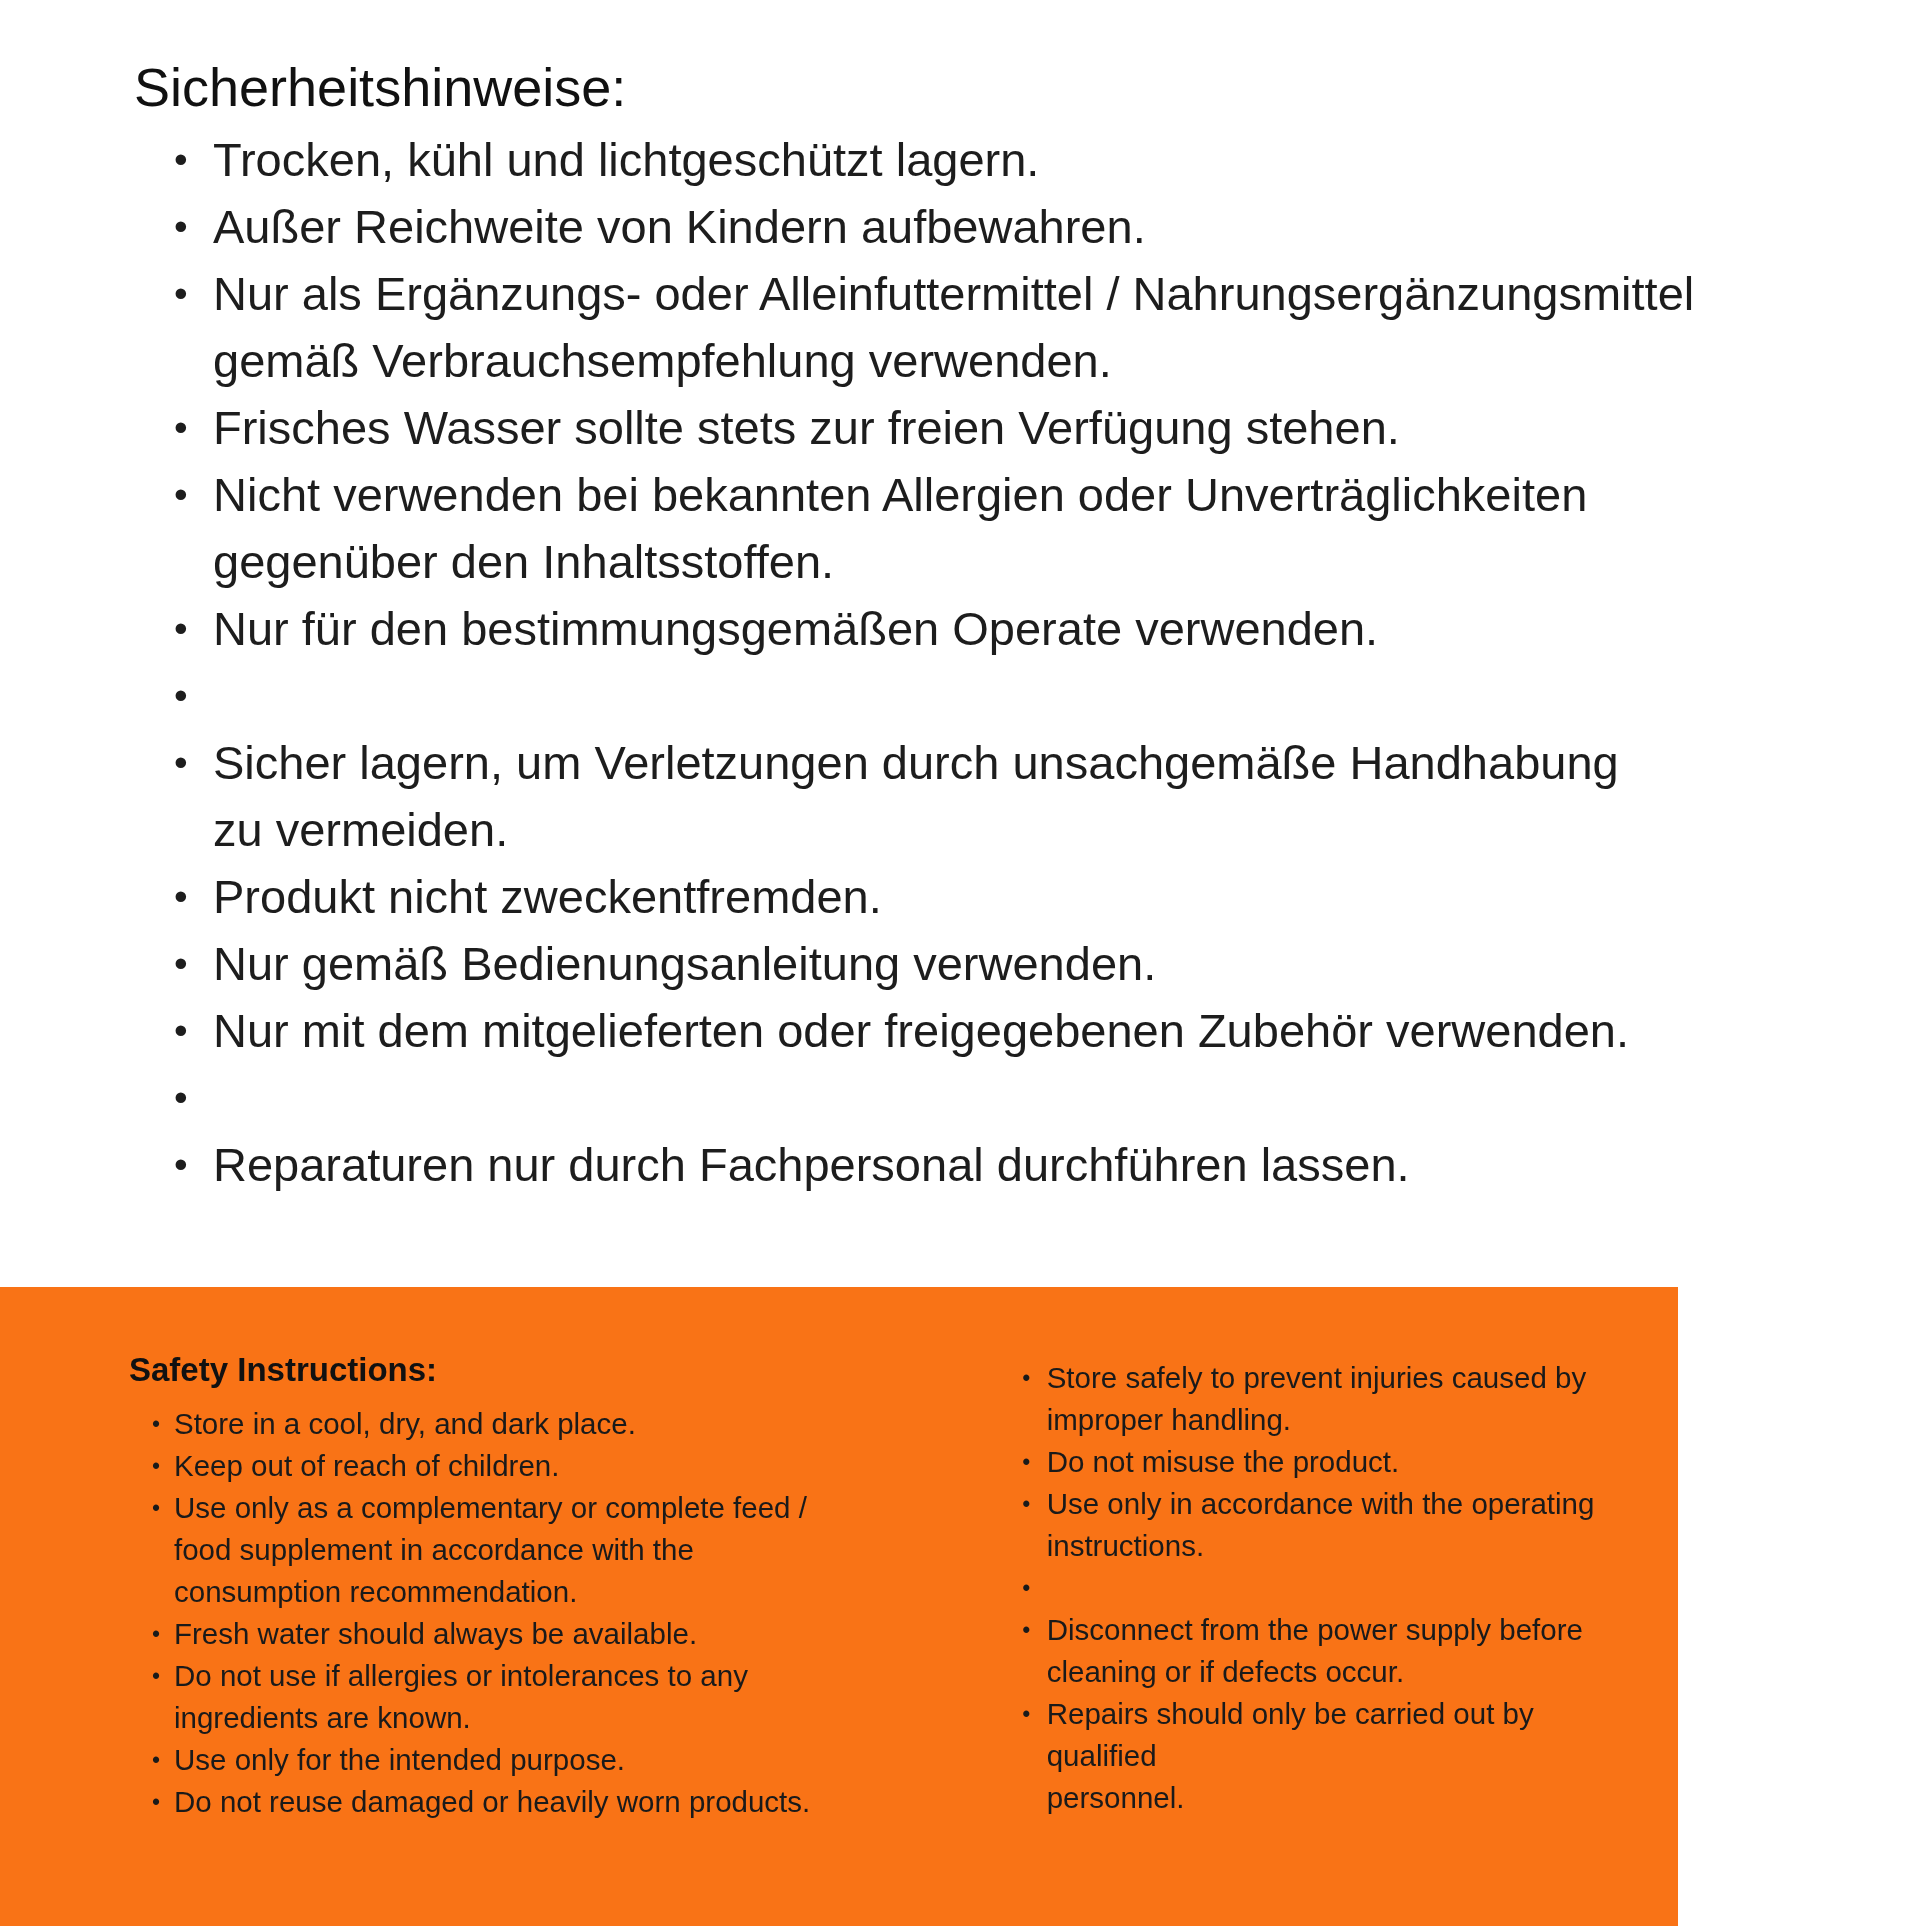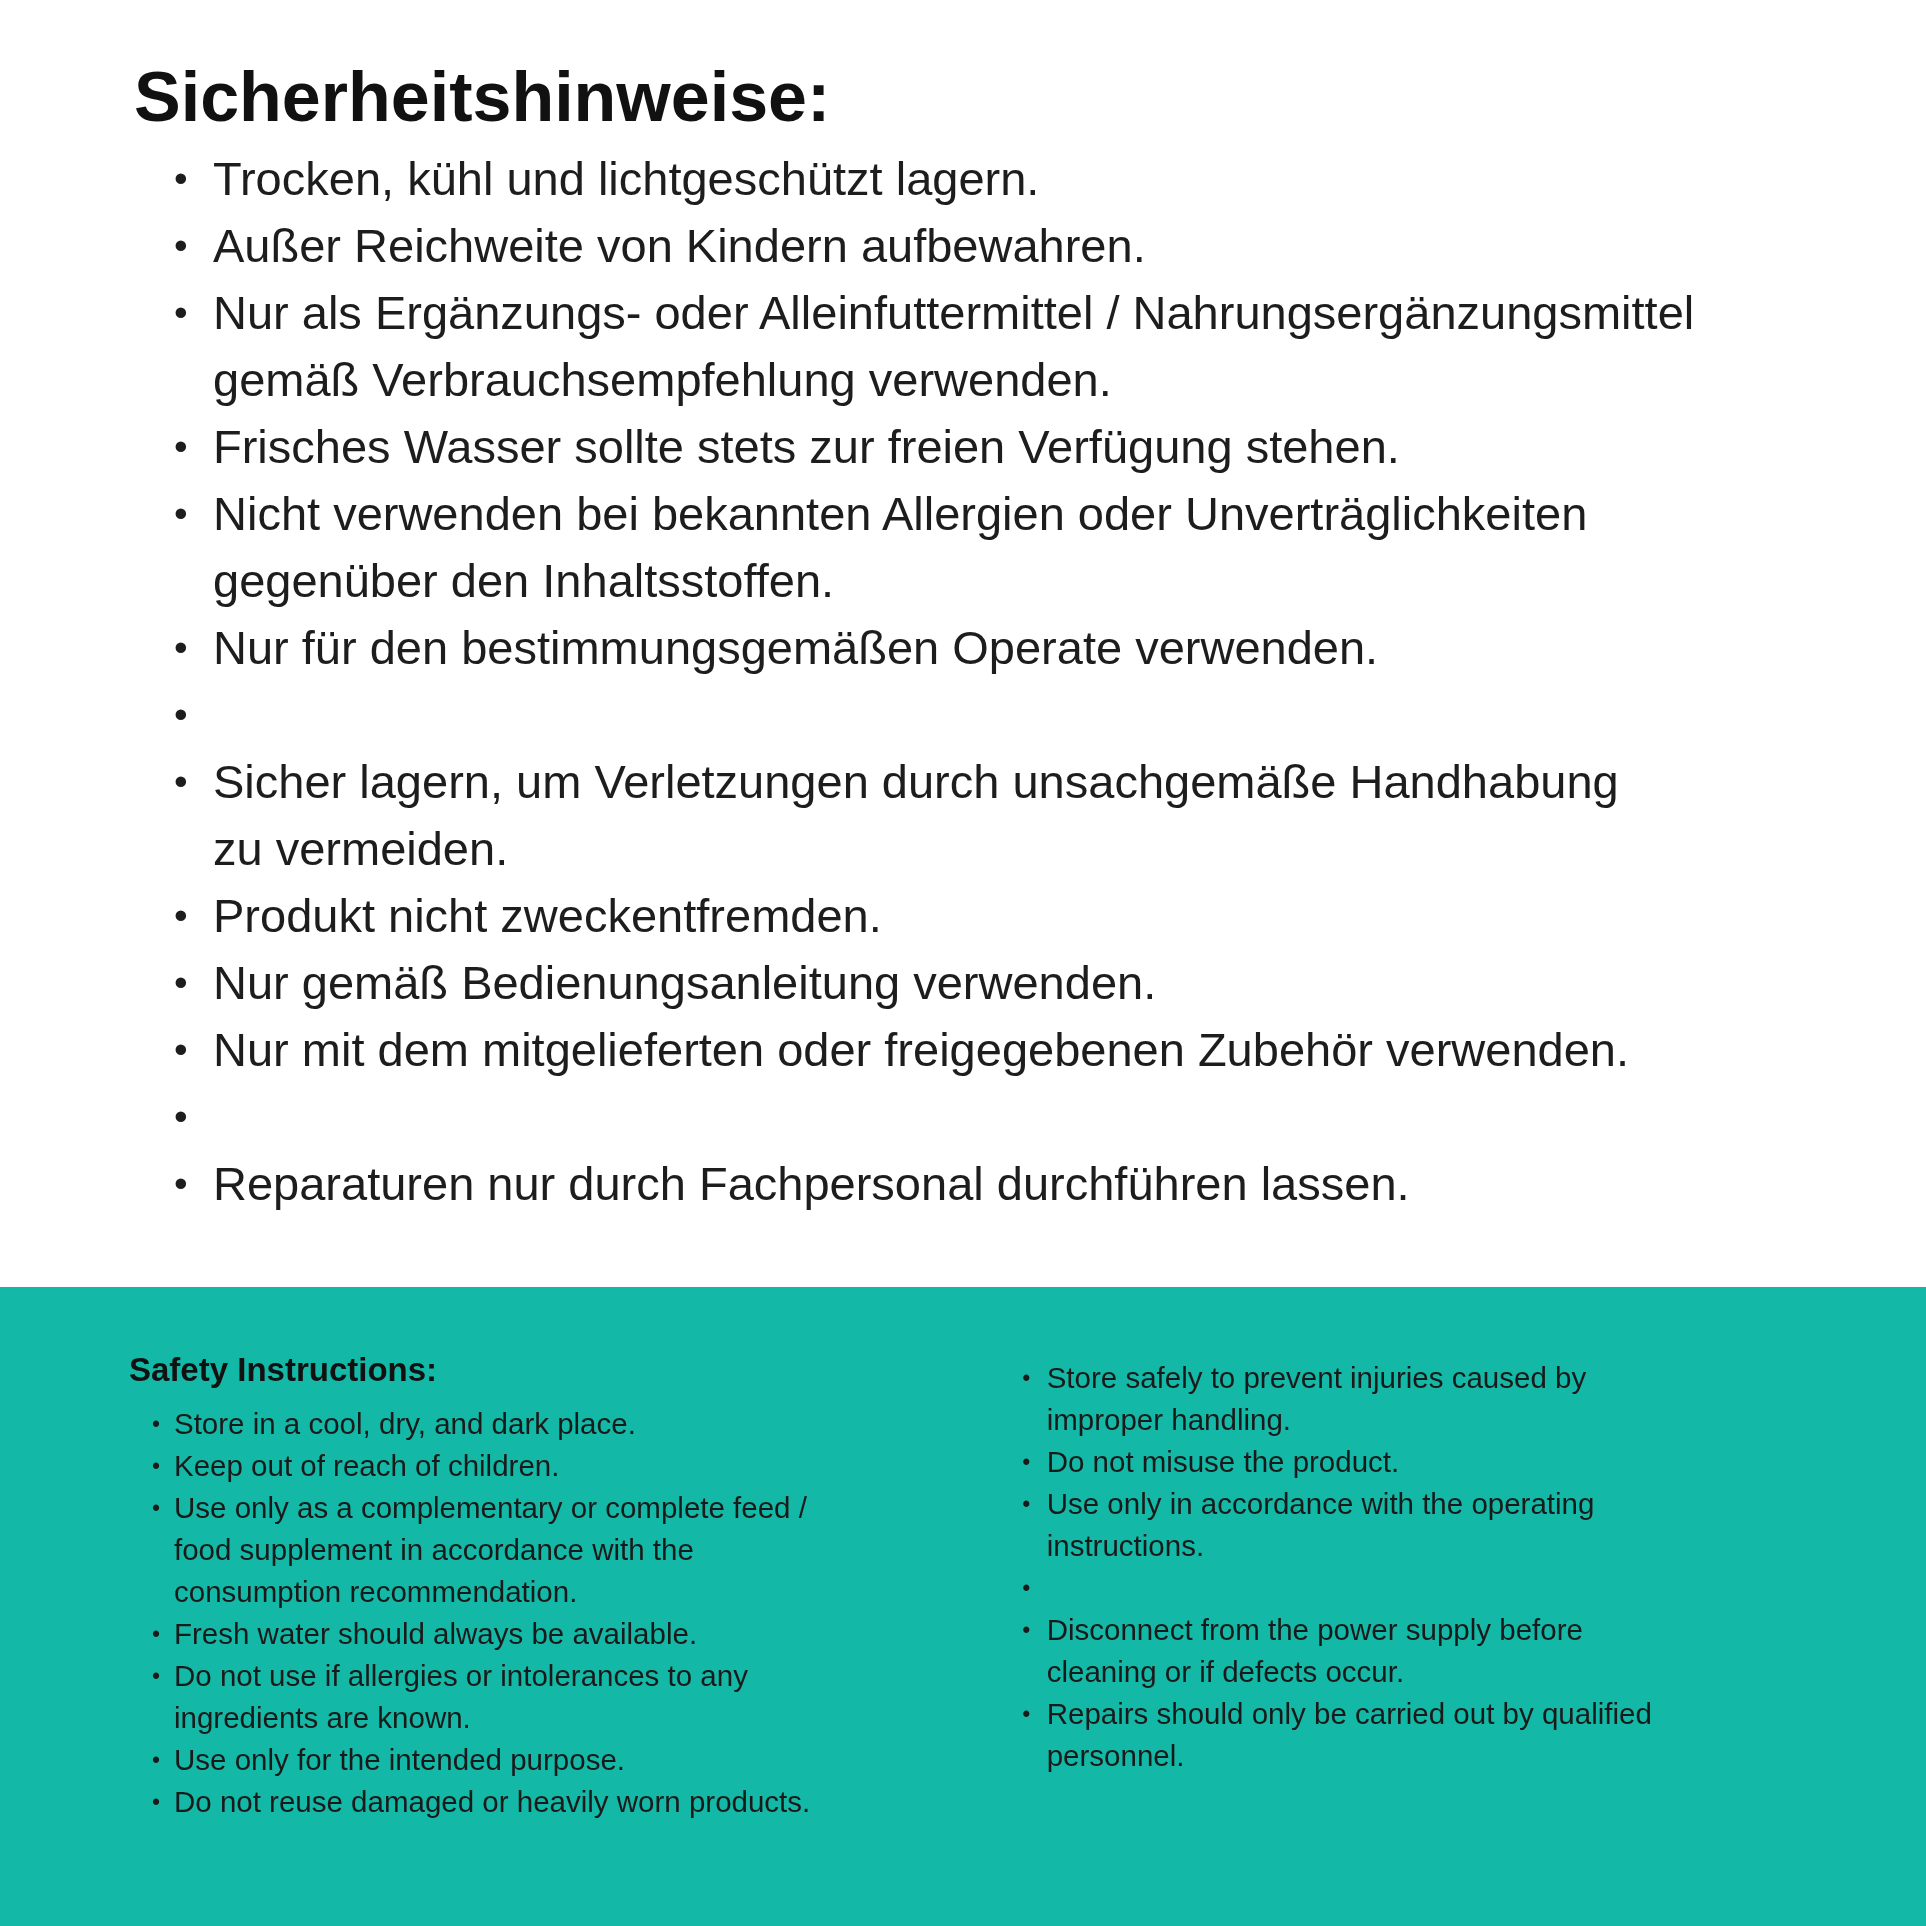--- a/index.html
+++ b/index.html
@@ -16,23 +16,23 @@
   }
 
   
   .de-section {
     box-sizing: border-box;
     padding: 56px 39px 0 134px;
     color: #1d1d1d;
   }
   .de-heading {
     margin: 0 0 6.4px 0;
-    font-size: 70px;
+    font-size: 54px;
     line-height: 1.18;
-    font-weight: 700;
+    font-weight: 400;
     color: #111111;
   }
   .de-list {
     list-style: none;
     margin: 0;
     padding: 0 0 0 40px;
   }
   .de-list li {
     display: flex;
     align-items: flex-start;
@@ -43,22 +43,22 @@
   .de-list .dot {
     flex: 0 0 39px;
     font-size: 39px;
     line-height: 67px;
   }
 
   
   .en-band {
     position: absolute;
     left: 0; top: 1287px;
-    width: 1926px; height: 639px;
-    background: #14b8a6;
+    width: 1678px; height: 639px;
+    background: #f97316;
     box-sizing: border-box;
     padding: 62px 39px 0 129px;
     display: flex;
     color: #1a1a1a;
   }
   .en-col-left { width: 892px; flex: 0 0 892px; }
   .en-col-right { flex: 1 1 auto; padding-top: 7.7px; }
   .en-heading {
     margin: 0 0 11.6px 0;
     font-size: 33px;

